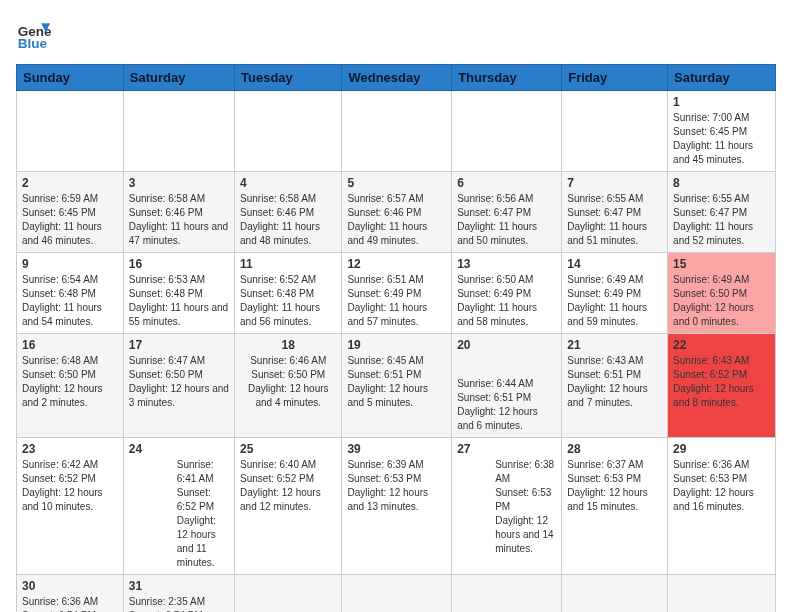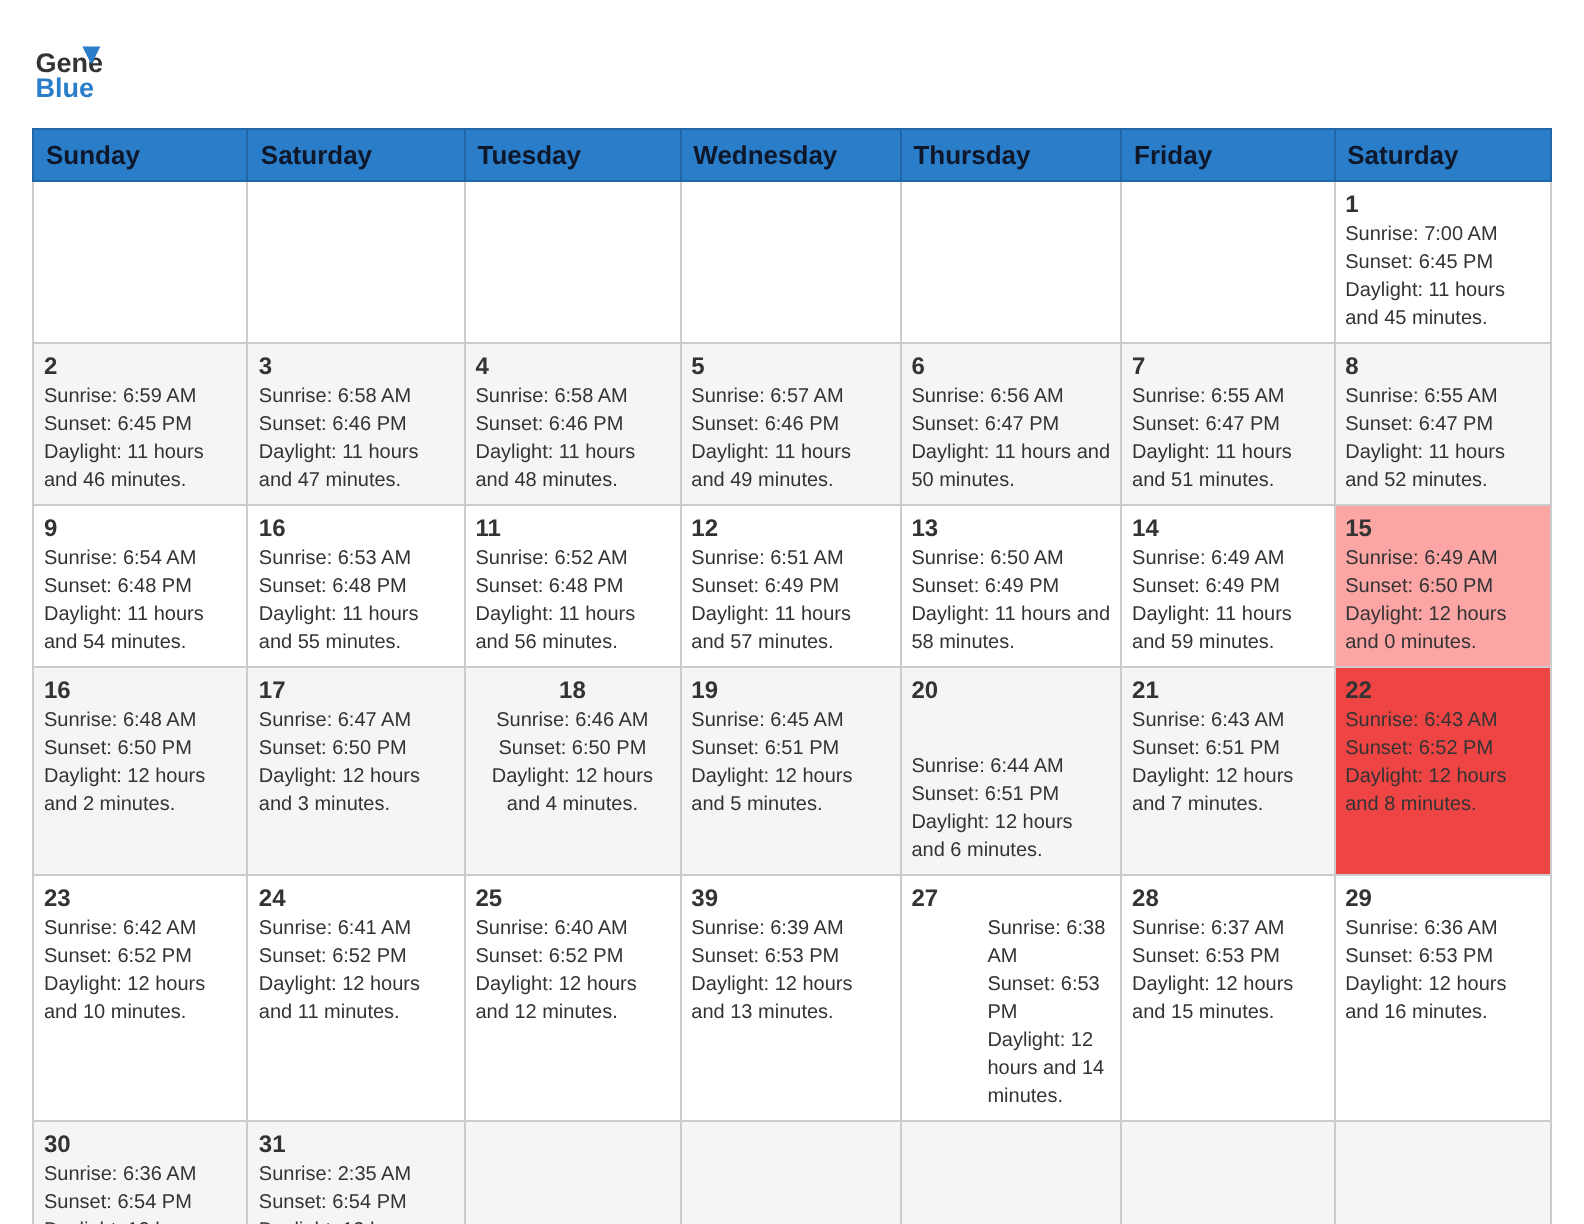--- a/index.html
+++ b/index.html
@@ -263,21 +263,21 @@
       </tr>
       <tr>
         <td style="background: rgb(255, 255, 255);">
           <span class="day-number">23</span>
           <div class="day-info" style="white-space: pre-line;">Sunrise: 6:42 AM
 Sunset: 6:52 PM
 Daylight: 12 hours and 10 minutes.</div>
         </td>
         <td style="background: rgb(255, 255, 255);">
           <span class="day-number">24</span>
-          <div class="day-info" style="white-space: pre-line;">Sunrise: 6:41 AM
+          <div class="day-info" style="white-space: pre-line; margin-left: 48px;">Sunrise: 6:41 AM
 Sunset: 6:52 PM
 Daylight: 12 hours and 11 minutes.</div>
         </td>
         <td style="background: rgb(255, 255, 255);">
           <span class="day-number">25</span>
           <div class="day-info" style="white-space: pre-line;">Sunrise: 6:40 AM
 Sunset: 6:52 PM
 Daylight: 12 hours and 12 minutes.</div>
         </td>
         <td style="background: rgb(255, 255, 255);">

